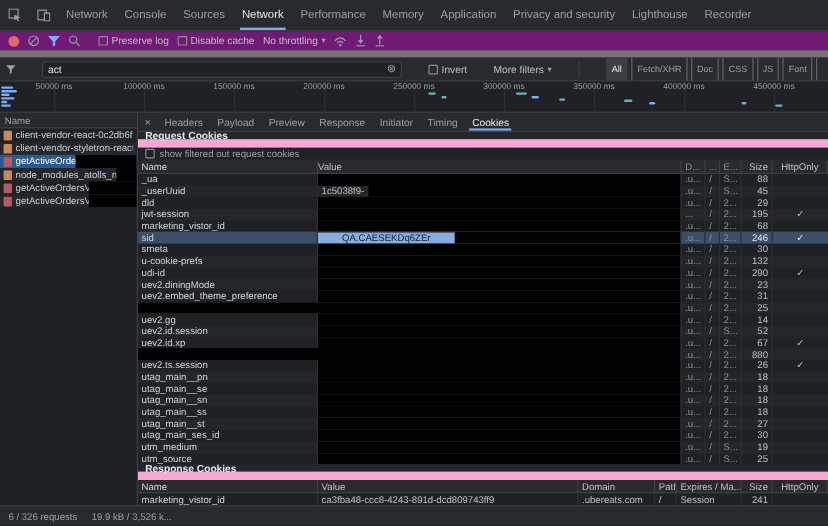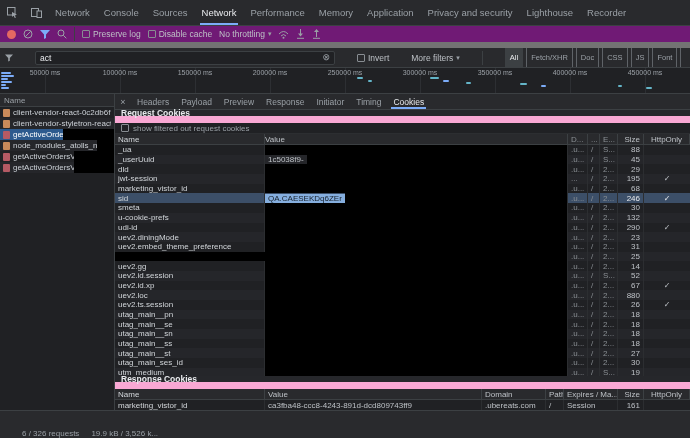--- a/index.html
+++ b/index.html
@@ -74,32 +74,32 @@
   .ck-row.selected{background:var(--row-sel);color:#e8eaed}
   .c-name{width:150px;flex:none;color:#d2d6da}
   .c-val{flex:1;min-width:0;display:flex;align-items:center;padding:0}
   .c-d{width:20px;flex:none;color:#8a8f94}
   .c-p{width:12px;flex:none;color:#8a8f94}
   .c-e{width:18px;flex:none;color:#8a8f94}
   .c-size{width:26px;flex:none;justify-content:flex-end}
   .c-http{width:46px;flex:none;justify-content:center;border-right:none}
   .redact-fill{flex:1;height:100%;background:#000}
   .v-text{padding:0 3px;white-space:nowrap}
-  .v-hl{padding:0 3px;white-space:nowrap;background:var(--hl-bg);color:#16202b}
+  .v-hl{padding:0 20px;white-space:nowrap;background:var(--hl-bg);color:#16202b}
 
   .rc-name{width:150px;flex:none;color:#d2d6da}
   .rc-val{flex:1;min-width:0}
   .rc-domain{width:64px;flex:none}
   .rc-path{width:18px;flex:none}
   .rc-exp{width:54px;flex:none}
   .rc-size{width:26px;flex:none;justify-content:flex-end}
   .rc-http{width:46px;flex:none;justify-content:center;border-right:none}
 
   
-  .statusbar{height:28px;flex:none;background:#292a2d;border-top:1px solid #3c4043;display:flex;align-items:flex-end;gap:12px;padding:0 22px;font-size:8px;color:#9aa0a6}
+  .statusbar{height:17px;flex:none;background:#292a2d;border-top:1px solid #3c4043;display:flex;align-items:center;gap:12px;padding:0 7px;font-size:8px;color:#9aa0a6}
 </style>
 </head>
 <body>
 
 <div class="devtools">
 
   <div class="tabbar">
     <div class="toolicon">
       <svg width="11" height="11" viewBox="0 0 11 11">
           <rect x="0.5" y="0.5" width="7.5" height="7.5" fill="none" stroke="#9aa0a6"></rect>
@@ -478,21 +478,20 @@
             <div class="ck-cell c-val">
               <span class="redact-fill"></span>
             </div>
             <div class="ck-cell c-d">.u...</div>
             <div class="ck-cell c-p">/</div>
             <div class="ck-cell c-e">2...</div>
             <div class="ck-cell c-size">67</div>
             <div class="ck-cell c-http">✓</div>
           </div>
           <div class="ck-row">
-            <div class="ck-cell c-name">uev2.loc</div>
             <div class="ck-cell c-val">
               <span class="redact-fill"></span>
             </div>
             <div class="ck-cell c-d">.u...</div>
             <div class="ck-cell c-p">/</div>
             <div class="ck-cell c-e">2...</div>
             <div class="ck-cell c-size">880</div>
             <div class="ck-cell c-http"></div>
           </div>
           <div class="ck-row">
@@ -608,21 +607,21 @@
           <div class="ck-cell rc-size">Size</div>
           <div class="ck-cell rc-http">HttpOnly</div>
         </div>
       <div style="display:flex;flex-direction:column;overflow:hidden">
           <div class="ck-row" style="height: 10px;">
             <div class="ck-cell rc-name">marketing_vistor_id</div>
             <div class="ck-cell rc-val">ca3fba48-ccc8-4243-891d-dcd809743ff9</div>
             <div class="ck-cell rc-domain">.ubereats.com</div>
             <div class="ck-cell rc-path">/</div>
             <div class="ck-cell rc-exp">Session</div>
-            <div class="ck-cell rc-size">161</div>
+            <div class="ck-cell rc-size">241</div>
             <div class="ck-cell rc-http"></div>
           </div>
         </div>
     </div>
   </div>
 
   <div class="statusbar">
     <span>6 / 326 requests</span>
     <span>19.9 kB / 3,526 k...</span>
   </div>

